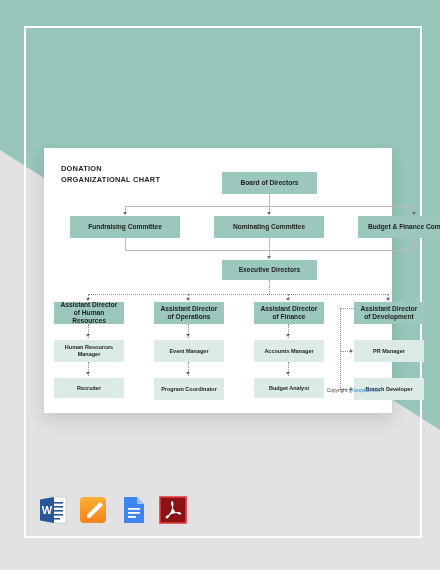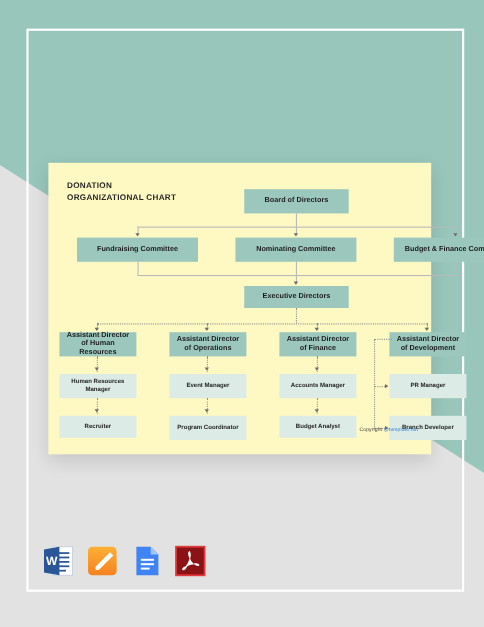--- a/index.html
+++ b/index.html
@@ -15,21 +15,21 @@
     background:#98c6bb;
     clip-path:polygon(0 0, 440px 0, 440px 430px, 0 150px);
   }
   #bg-frame{
     position:absolute;left:24px;top:26px;right:18px;bottom:32px;
     border:2px solid #ffffff;box-sizing:border-box;
   }
   
   #doc-card{
     position:absolute;left:44px;top:148px;width:348px;height:265px;
-    background:#fef9c3;
+    background:#ffffff;
     box-shadow:0 6px 16px rgba(0,0,0,.13);
   }
   .title{
     position:absolute;left:17px;top:16px;
     font-size:7.4px;font-weight:bold;color:#262626;
     letter-spacing:.25px;line-height:1.45;white-space:pre-line;
   }
   
   .node{
     position:absolute;box-sizing:border-box;

